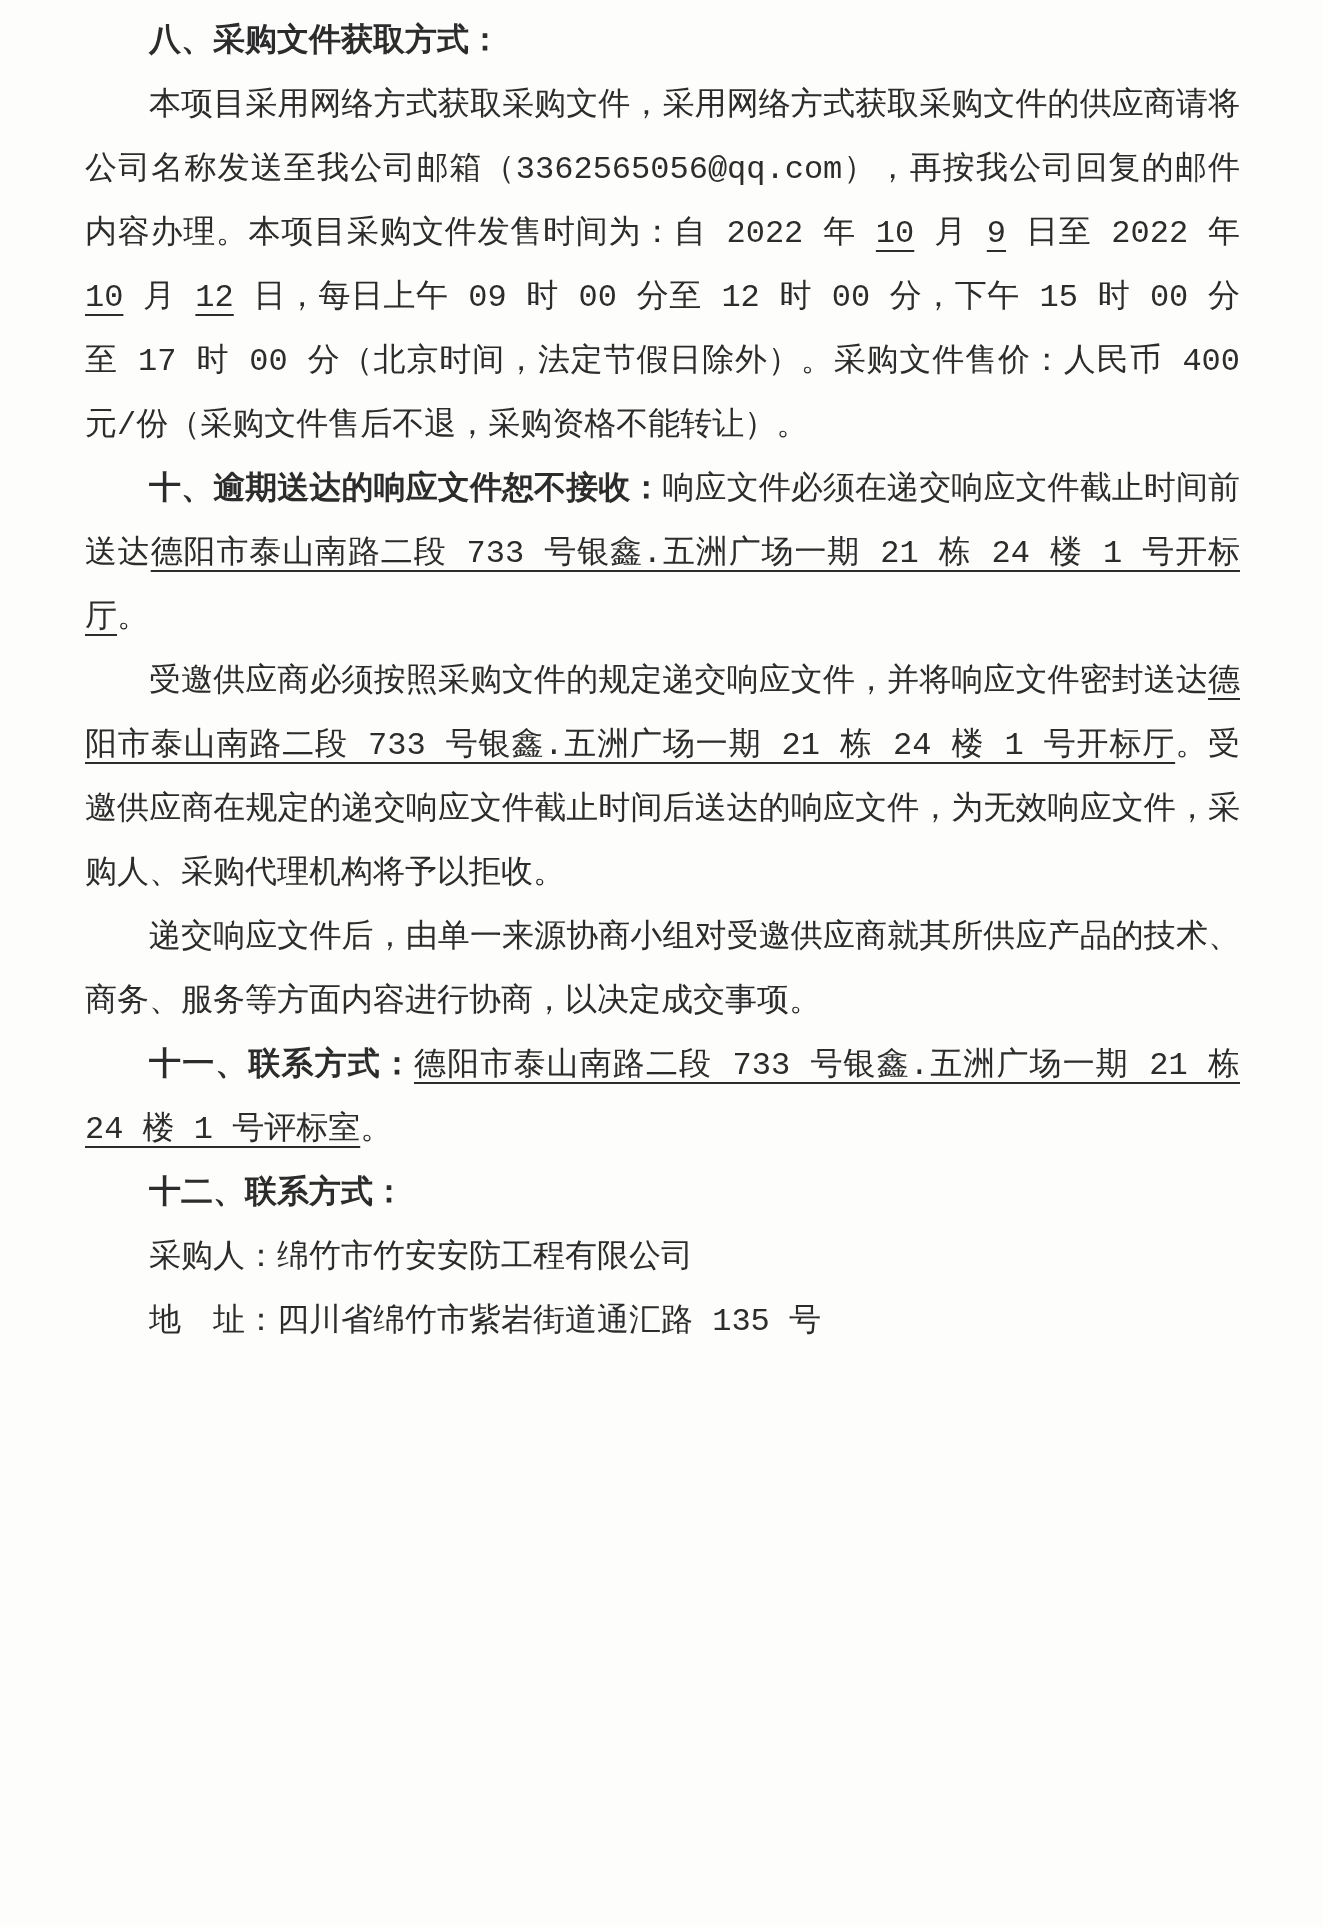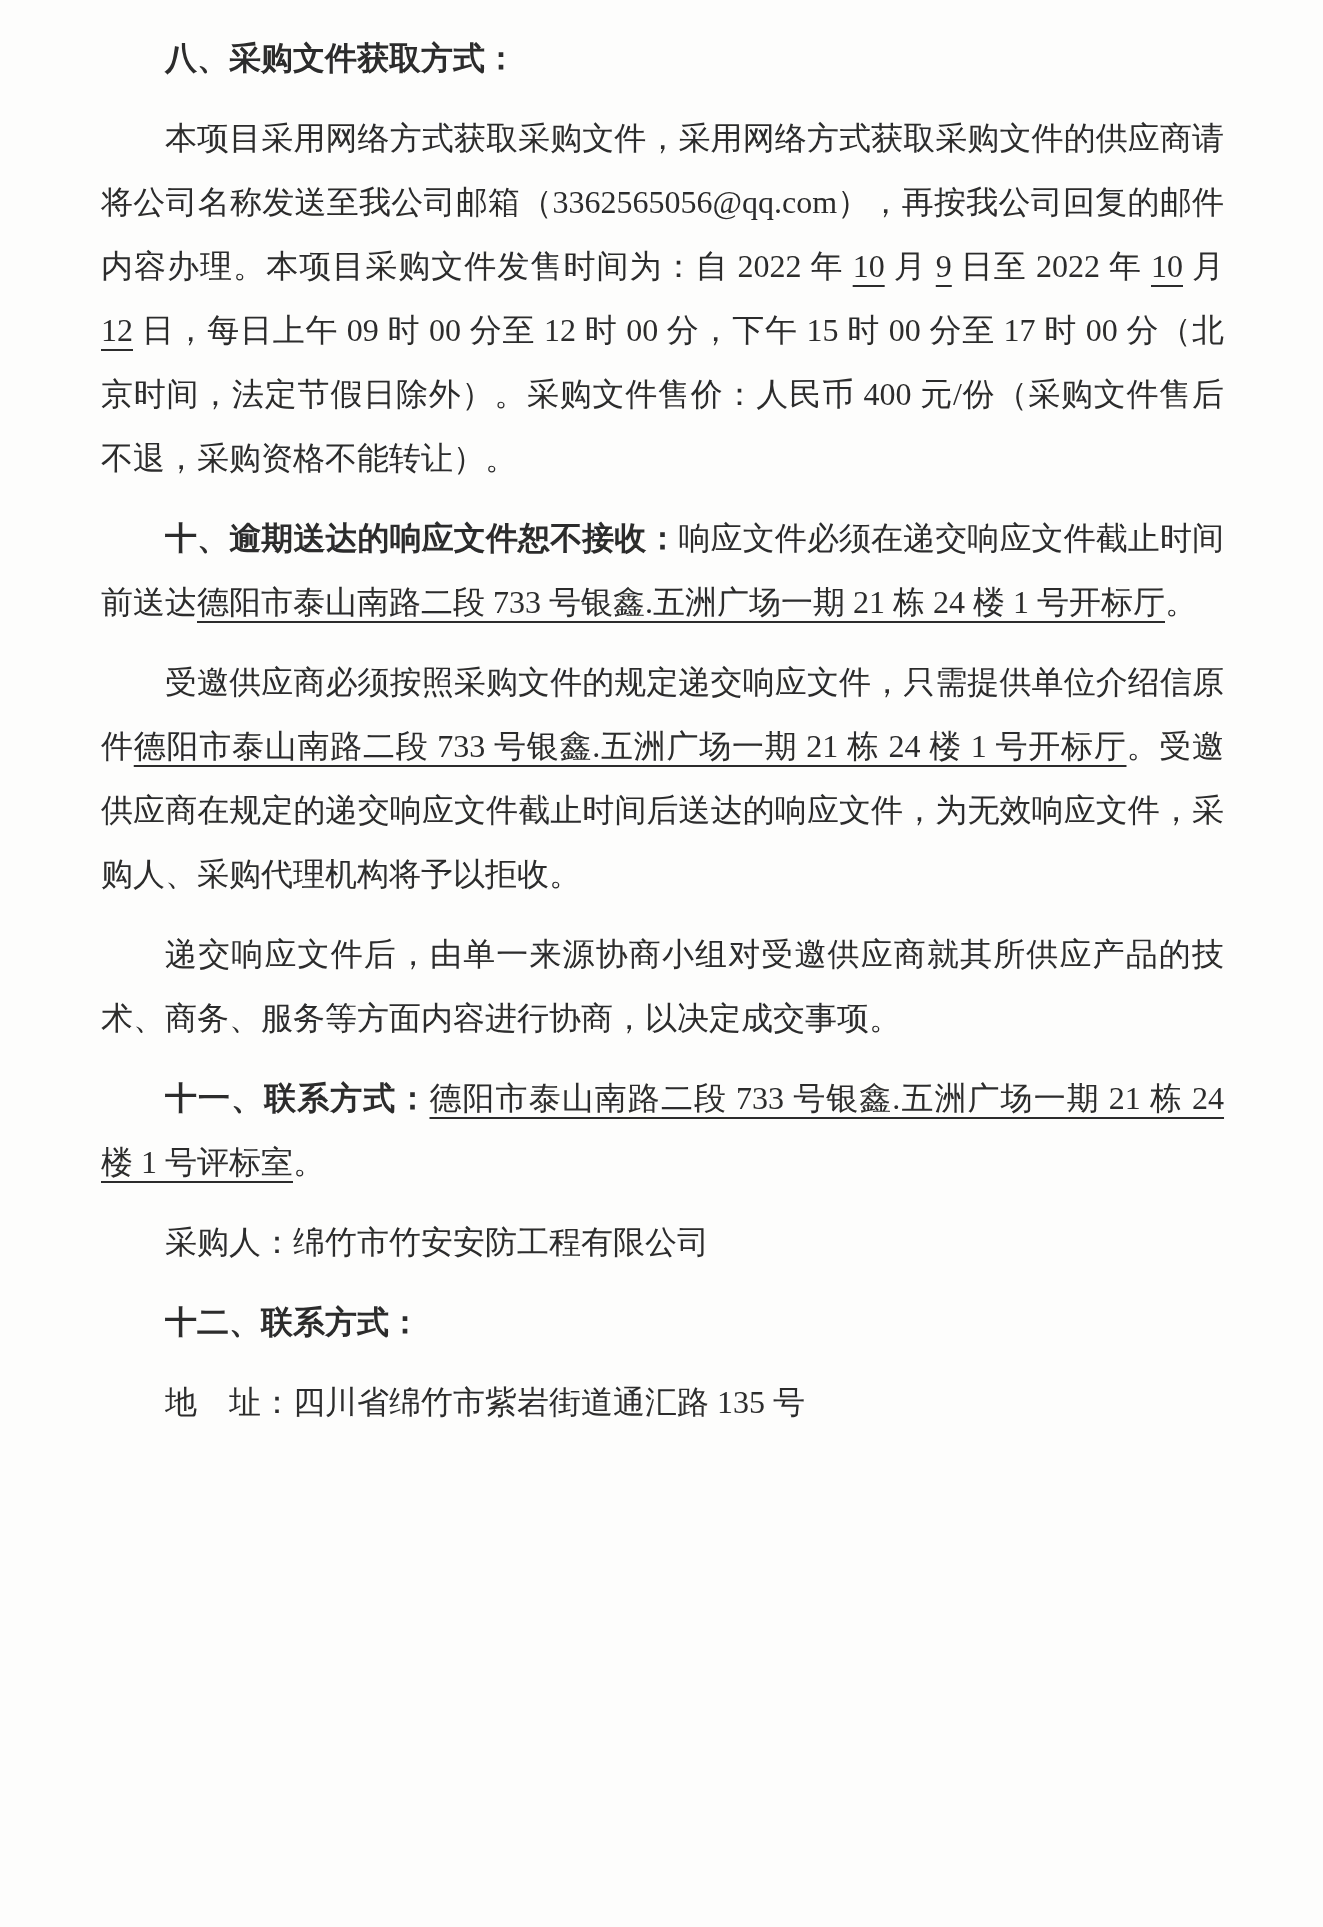--- a/index.html
+++ b/index.html
@@ -12,23 +12,24 @@
     color: #2c2c2c;
     font-family: "Liberation Serif", "DejaVu Serif", serif;
     font-size: 32px;
     line-height: 64px;
     box-sizing: border-box;
     padding: 10px 83px 0 85px;
     text-align: justify;
     overflow: hidden;
   }
   .page p {
-    margin: 16px;
+    margin: 0;
     text-indent: 64px;
     overflow-wrap: break-word;
+    font-family: Liberation Mono, monospace;
   }
   .b { font-weight: 700; }
   .u {
     text-decoration: underline;
     text-underline-offset: 8px;
     text-decoration-thickness: 2px;
   }
 </style>
 </head>
 <body>
@@ -37,26 +38,26 @@
 
   <p><span class="b">八、采购文件获取方式：</span></p>
 
   <p><span>本项目采用网络方式获取采购文件，采用网络方式获取采购文件的供应商请将公司名称发送至我公司邮箱（3362565056@qq.com），再按我公司回复的邮件内容办理。本项目采购文件发售时间为：自 2022 年 </span><span class="u">10</span><span> 月 </span><span class="u">9</span><span> 日至 2022 年 </span><span class="u">10</span><span> 月 </span><span class="u">12</span><span> 日，每日上午 09 时 00 分至 12 时 00 分，下午 15 时 00 分至 17 时 00 分（北京时间，法定节假日除外）。采购文件售价：人民币 400 元/份（采购文件售后不退，采购资格不能转让）。</span></p>
 
 
 
   <p><span class="b">十、逾期送达的响应文件恕不接收：</span><span>响应文件必须在递交响应文件截止时间前送达</span><span class="u">德阳市泰山南路二段 733 号银鑫.五洲广场一期 21 栋 24 楼 1 号开标厅</span><span>。</span></p>
 
 
-  <p><span>受邀供应商必须按照采购文件的规定递交响应文件，只需提供单位介绍信原件</span><span class="u">德阳市泰山南路二段 733 号银鑫.五洲广场一期 21 栋 24 楼 1 号开标厅</span><span>。受邀供应商在规定的递交响应文件截止时间后送达的响应文件，为无效响应文件，采购人、采购代理机构将予以拒收。</span></p>
+  <p><span>受邀供应商必须按照采购文件的规定递交响应文件，并将响应文件密封送达</span><span class="u">德阳市泰山南路二段 733 号银鑫.五洲广场一期 21 栋 24 楼 1 号开标厅</span><span>。受邀供应商在规定的递交响应文件截止时间后送达的响应文件，为无效响应文件，采购人、采购代理机构将予以拒收。</span></p>
 
   <p><span>递交响应文件后，由单一来源协商小组对受邀供应商就其所供应产品的技术、商务、服务等方面内容进行协商，以决定成交事项。</span></p>
 
   <p><span class="b">十一、联系方式：</span><span class="u">德阳市泰山南路二段 733 号银鑫.五洲广场一期 21 栋 24 楼 1 号评标室</span><span>。</span></p>
 
+  <p><span class="b">十二、联系方式：</span></p>
+
   <p><span>采购人：绵竹市竹安安防工程有限公司</span></p>
-
-  <p><span class="b">十二、联系方式：</span></p>
 
   <p><span>地　址：四川省绵竹市紫岩街道通汇路 135 号</span></p>
 
 
 </div>
 
 </body></html>

